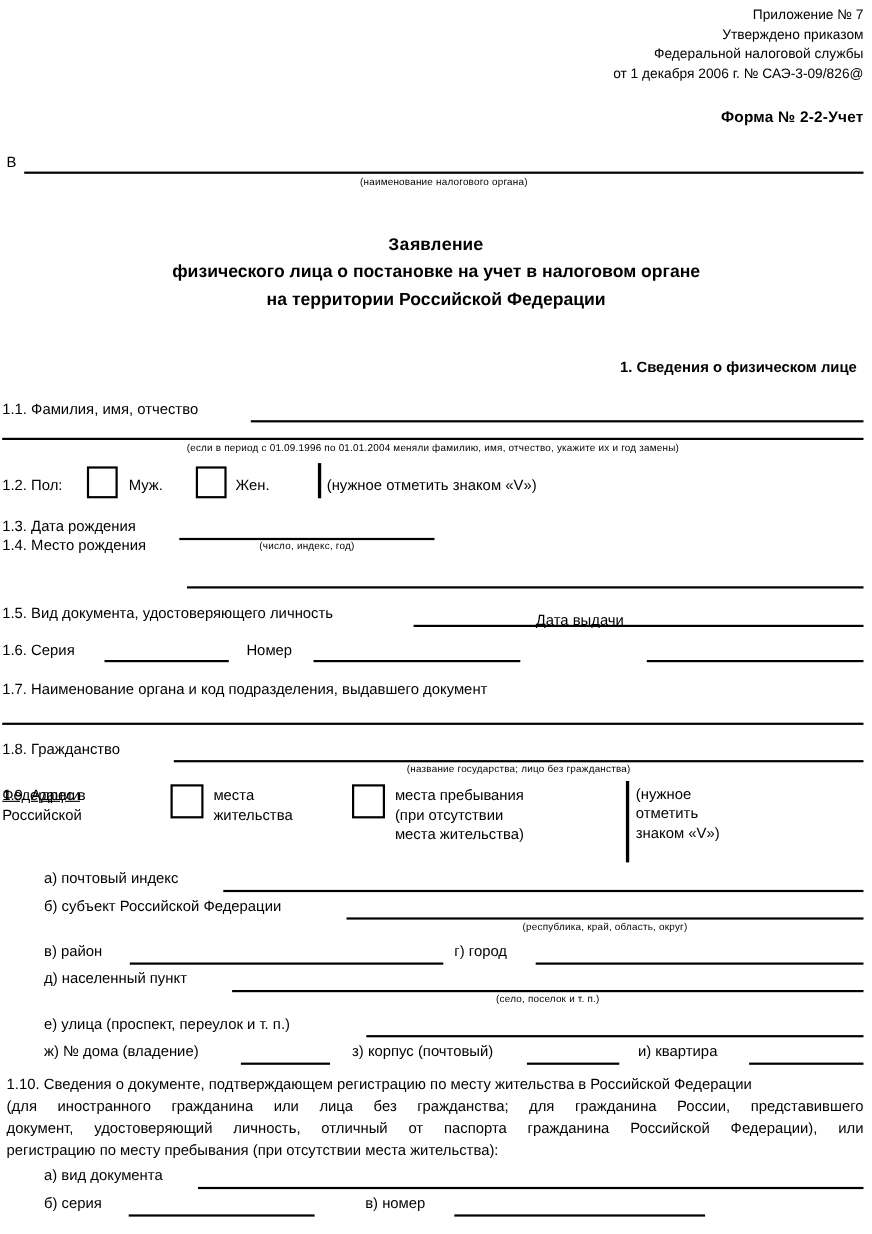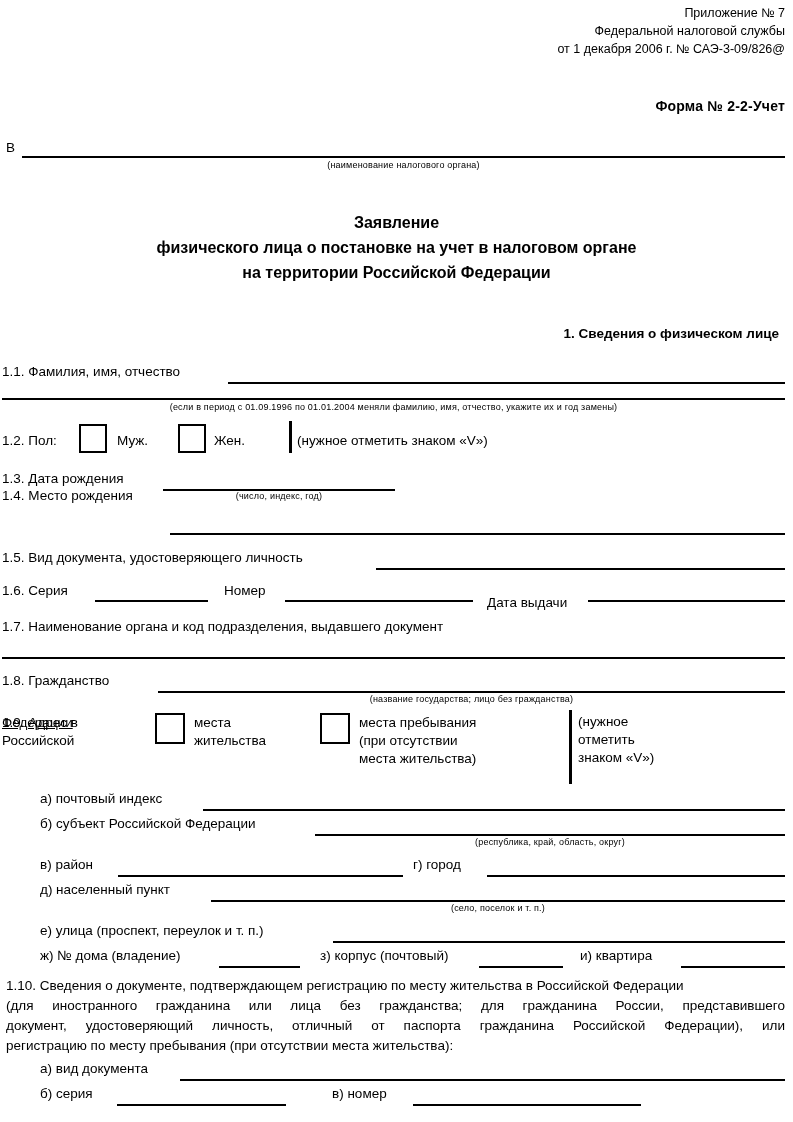--- a/index.html
+++ b/index.html
@@ -75,21 +75,21 @@
 
   
   .title {
     position: absolute;
     left: 0;
     right: 0;
     text-align: center;
     font-weight: bold;
     white-space: nowrap;
   }
-  .title-1 { top: 214px; font-size: 16px; }
+  .title-1 { top: 214px; font-size: 16px; font-family: Liberation Mono, monospace; }
   .title-2 { top: 239px; font-size: 16px; }
   .title-3 { top: 264px; font-size: 16px; }
   .section-title {
     position: absolute;
     left: 0; right: 14px;
     top: 326px;
     text-align: right;
     font-weight: bold;
     font-size: 13.5px;
     white-space: nowrap;
@@ -111,20 +111,21 @@
     text-align: justify;
   }
 </style>
 </head>
 <body>
 
 <div class="page">
 
   <div class="header-block">
     <div>Приложение № 7</div>
+    <div>Утверждено приказом</div>
     <div>Федеральной налоговой службы</div>
     <div>от 1 декабря 2006 г. № САЭ-3-09/826@</div>
   </div>
 
   <div class="form-no">Форма № 2-2-Учет</div>
 
   <div class="lbl" style="left:6px; top:140px;">В</div>
   <div class="rule" style="left:22px; top:156px; width:763px;"></div>
   <div class="cap" style="left:22px; top:160px; width:763px;">(наименование налогового органа)</div>
 
@@ -154,21 +155,21 @@
   <div class="lbl" style="left:2px; top:488px;">1.4. Место рождения</div>
   <div class="rule" style="left:170px; top:533px; width:615px;"></div>
 
   <div class="lbl" style="left:2px; top:550px;text-align:center;">1.5. Вид документа, удостоверяющего личность</div>
   <div class="rule" style="left:376px; top:568px; width:409px;"></div>
 
   <div class="lbl" style="left:2px; top:583px;">1.6. Серия</div>
   <div class="rule" style="left:95px; top:600px; width:113px;"></div>
   <div class="lbl" style="left:224px; top:583px;">Номер</div>
   <div class="rule" style="left:285px; top:600px; width:188px;"></div>
-  <div class="lbl" style="left:487px; top:595px;">Дата выдачи</div>
+  <div class="lbl" style="left:487px; top:556px;">Дата выдачи</div>
   <div class="rule" style="left:588px; top:600px; width:197px;"></div>
 
   <div class="lbl" style="left:2px; top:619px;">1.7. Наименование органа и код подразделения, выдавшего документ</div>
   <div class="rule" style="left:2px; top:657px; width:783px;"></div>
 
   <div class="lbl" style="left:2px; top:673px;">1.8. Гражданство</div>
   <div class="rule" style="left:158px; top:691px; width:627px;"></div>
   <div class="cap" style="left:158px; top:694px; width:627px;">(название государства; лицо без гражданства)</div>
 
   <div class="lbl" style="left:2px; top:715px;">1.9. Адрес в</div>

